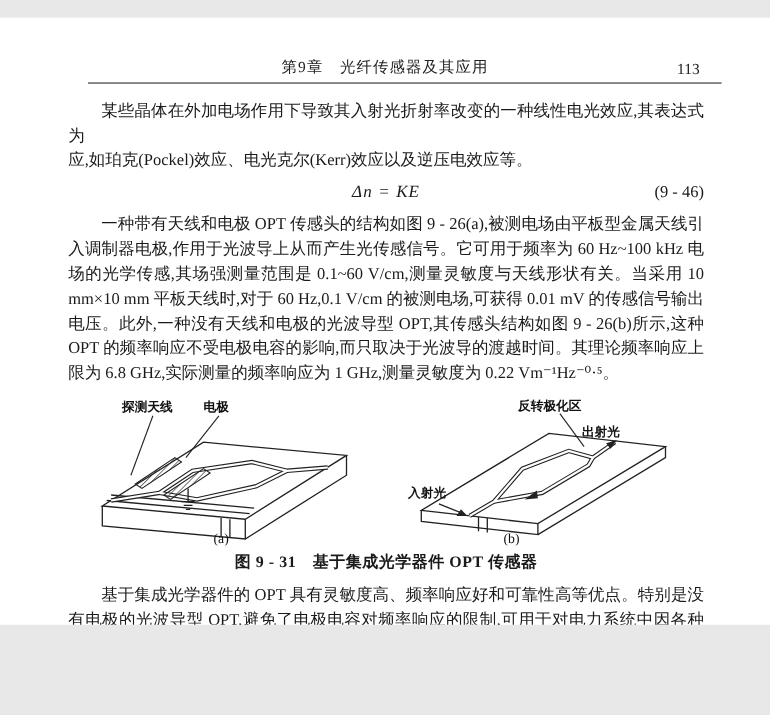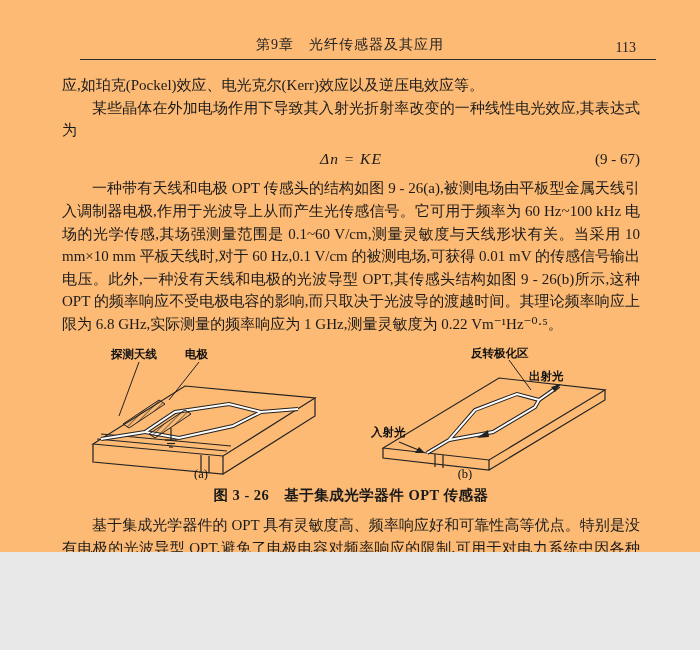--- a/index.html
+++ b/index.html
@@ -1,20 +1,20 @@
 <!DOCTYPE html>
 <html><head>
 <meta charset="utf-8">
 <style>
   html,body{margin:0;padding:0;background:#e8e8e8;}
   .page{
     position:relative;
     width:700px;height:552px;
-    margin:0 auto;
-    background:#fdba74;
+    margin:16px auto;
+    background:#ffffff;
     color:#1a1a1a;
     font-family:"Liberation Serif","DejaVu Serif",serif;
     overflow:hidden;
   }
   
   .hdr-title{
     position:absolute;top:36px;left:0;right:0;
     text-align:center;font-size:14px;letter-spacing:1px;color:#222;
   }
   .hdr-page{
@@ -54,28 +54,28 @@
 <body>
 
 <div class="page">
 
   <div class="hdr-title">第9章　光纤传感器及其应用</div>
   <div class="hdr-page">113</div>
   <div class="hdr-rule"></div>
 
   <div class="content">
 
+    <p class="para indent">某些晶体在外加电场作用下导致其入射光折射率改变的一种线性电光效应,其表达式为</p>
+
     <p class="para">应,如珀克(Pockel)效应、电光克尔(Kerr)效应以及逆压电效应等。</p>
-
-    <p class="para indent">某些晶体在外加电场作用下导致其入射光折射率改变的一种线性电光效应,其表达式为</p>
 
     <div class="eq-row">
       <span class="eq-side"></span>
       <span class="eq-formula">Δn = KE</span>
-      <span class="eq-number">(9 - 67)</span>
+      <span class="eq-number">(9 - 46)</span>
     </div>
 
 
     <p class="para indent">一种带有天线和电极 OPT 传感头的结构如图 9 - 26(a),被测电场由平板型金属天线引入调制器电极,作用于光波导上从而产生光传感信号。它可用于频率为 60 Hz~100 kHz 电场的光学传感,其场强测量范围是 0.1~60 V/cm,测量灵敏度与天线形状有关。当采用 10 mm×10 mm 平板天线时,对于 60 Hz,0.1 V/cm 的被测电场,可获得 0.01 mV 的传感信号输出电压。此外,一种没有天线和电极的光波导型 OPT,其传感头结构如图 9 - 26(b)所示,这种 OPT 的频率响应不受电极电容的影响,而只取决于光波导的渡越时间。其理论频率响应上限为 6.8 GHz,实际测量的频率响应为 1 GHz,测量灵敏度为 0.22 Vm⁻¹Hz⁻⁰·⁵。</p>
 
     <div class="figure">
       <div class="fig-row">
 
         <svg width="250" height="134" viewBox="0 0 250 134">
           <defs>
@@ -145,19 +145,19 @@
           </g>
 
           <path d="M140,14 L162,44" stroke="#222" stroke-width="1"></path>
           <text x="102" y="11" font-size="11.5">反转极化区</text>
           <text x="160" y="34" font-size="11.5">出射光</text>
           <text x="2" y="90" font-size="11.5">入射光</text>
           <text x="96" y="132" font-size="12.5" text-anchor="middle" class="sublabel" font-weight="normal">(b)</text>
         </svg>
 
       </div>
-      <div class="fig-caption">图 3 - 26　基于集成光学器件 OPT 传感器</div>
+      <div class="fig-caption">图 9 - 31　基于集成光学器件 OPT 传感器</div>
     </div>
 
     <p class="para indent">基于集成光学器件的 OPT 具有灵敏度高、频率响应好和可靠性高等优点。特别是没有电极的光波导型 OPT,避免了电极电容对频率响应的限制,可用于对电力系统中因各种开关操作及事故引起的瞬态电场以及高压实验室内冲击电场的准确记录与测量。</p>
 
   </div>
 </div>
 
 </body></html>

